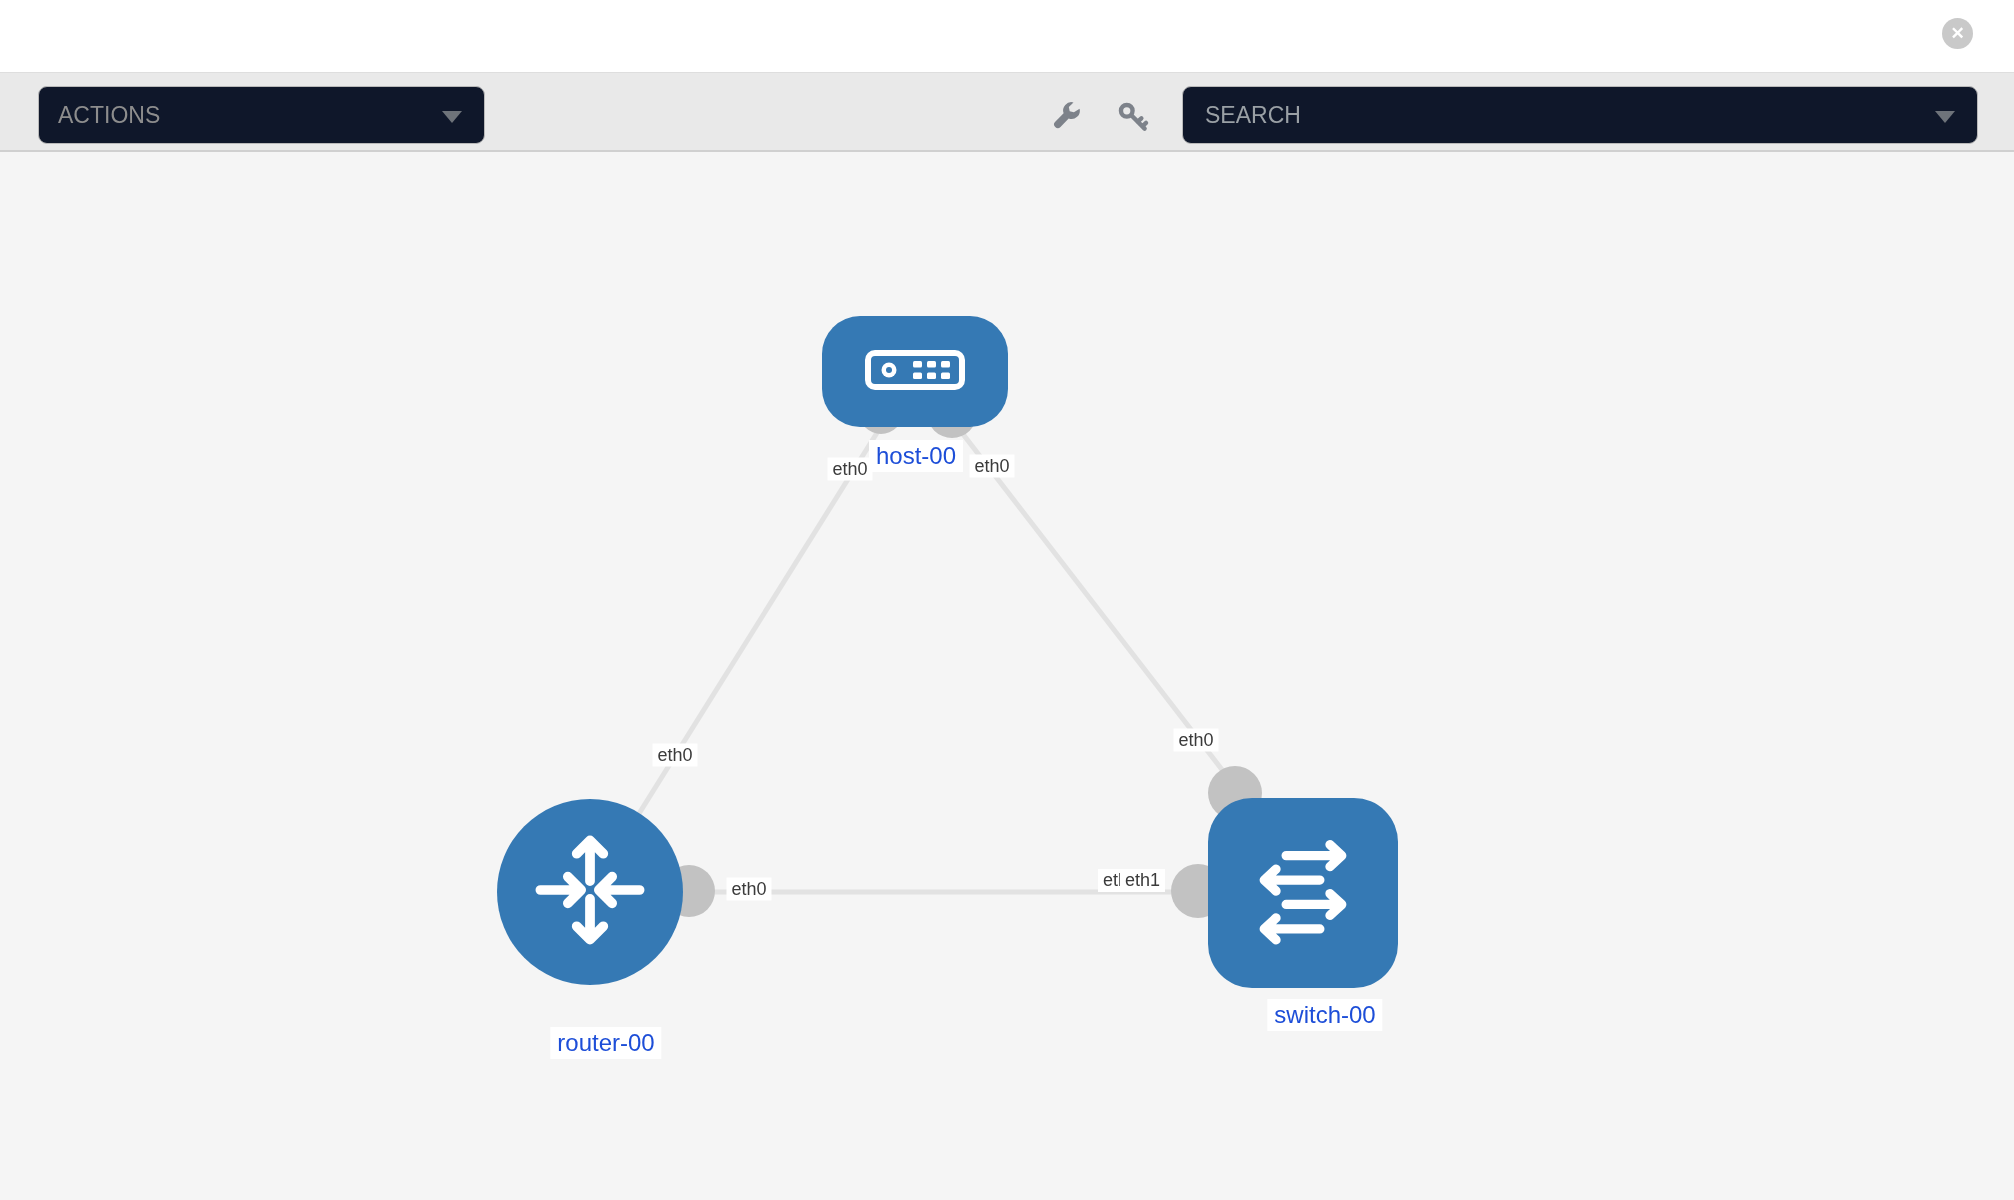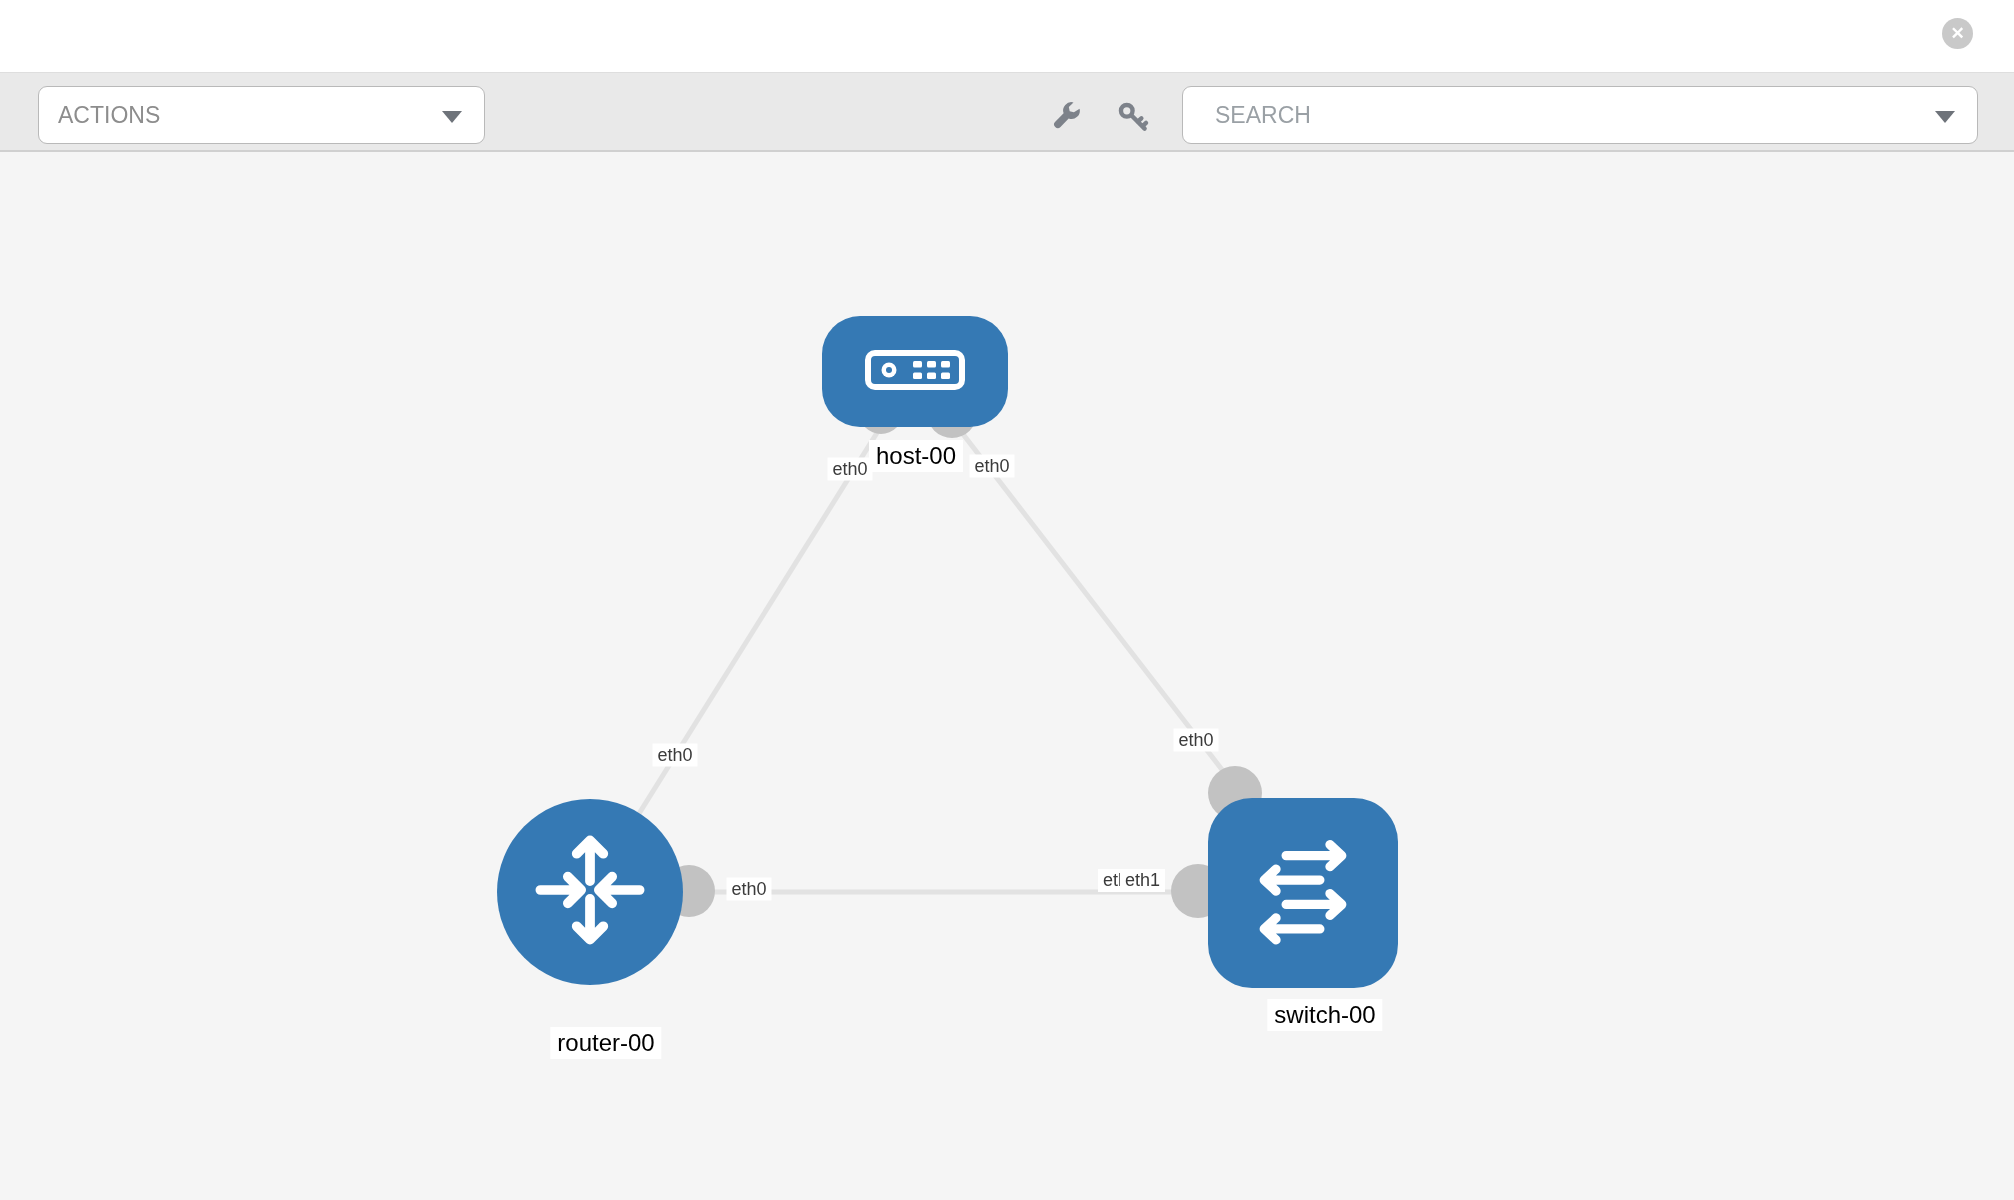--- a/index.html
+++ b/index.html
@@ -8,41 +8,41 @@
   .app { position:relative; width:2014px; height:1200px; background:#fff; }
 
   
   .hdr { position:absolute; left:0; top:0; width:2014px; height:72px; background:#fff; }
   .hdr-title { position:absolute; left:28px; top:0; line-height:66px; font-size:25px; font-weight:700; color:#4d4d4d; letter-spacing:0.2px; }
   .close-btn { position:absolute; left:1942px; top:18px; width:31px; height:31px; border-radius:50%; background:#c9c9c9; text-align:center; cursor:pointer; }
   .close-btn span { color:#fff; font-size:17px; font-weight:700; line-height:31px; }
 
   
   .toolbar { position:absolute; left:0; top:72px; width:2014px; height:80px; background:#e9e9e9; border-top:1px solid #dedede; border-bottom:2px solid #d0d0d0; }
-  .select-box { position:absolute; top:13px; height:58px; background:#ffffff; border:1px solid #b9b9b9; border-radius:9px; }
+  .select-box { position:absolute; top:13px; height:58px; background:#0f172a; border:1px solid #b9b9b9; border-radius:9px; }
   .select-label { position:absolute; left:19px; top:0; line-height:56px; font-size:23px; color:#8d8d8d; }
   .caret { position:absolute; right:22px; top:24px; width:0; height:0; border-left:10px solid transparent; border-right:10px solid transparent; border-top:12px solid #6e737a; }
   .actions-box { left:38px; width:447px; }
   .search-box  { left:1182px; width:796px; }
-  .search-box input { position:absolute; left:0; top:0; width:100%; height:100%; border:none; outline:none; background:transparent; padding-right:60px; font-family:"Liberation Sans", sans-serif; font-size:23px; color:#777;margin-left:32px; }
+  .search-box input { position:absolute; left:0; top:0; width:100%; height:100%; border:none; outline:none; background:transparent; padding-left:22px; padding-right:60px; font-family:"Liberation Sans", sans-serif; font-size:23px; color:#777; }
   .search-box input::placeholder { color:#9aa0a5; opacity:1; }
   .tool-btn { position:absolute; top:27px; width:34px; height:34px; cursor:pointer; }
   .tool-wrench { left:1049px; }
   .tool-key { left:1116px; }
 
   
   .canvas { position:absolute; left:0; top:152px; width:2014px; height:1048px; background:#f5f5f5; overflow:hidden; }
   .links-svg { position:absolute; left:0; top:0; }
 
   .node { position:absolute; display:flex; align-items:center; justify-content:center; background:#3579b4; cursor:pointer; }
   .node-host { left:822px; top:164px; width:186px; height:111px; border-radius:38px; }
   .node-router { left:497px; top:647px; width:186px; height:186px; border-radius:50%; }
   .node-switch { left:1208px; top:646px; width:190px; height:190px; border-radius:44px; }
 
-  .node-label { position:absolute; transform:translate(-50%,-50%); background:#fff; padding:2px 7px; font-size:24px; color:#000000; white-space:nowrap; }
+  .node-label { position:absolute; transform:translate(-50%,-50%); background:#fff; padding:2px 7px; font-size:24px; color:#1d4ed8; white-space:nowrap; }
   .iface { position:absolute; transform:translate(-50%,-50%); background:#fff; padding:1px 5px; font-size:18px; color:#3b3b3b; white-space:nowrap; }
   .iface-pair { position:absolute; left:1098px; top:717px; height:26px; }
   .iface-pair span { position:absolute; top:0; background:#fff; padding:1px 5px; font-size:18px; color:#3b3b3b; white-space:nowrap; }
   .iface-back { left:0; }
   .iface-front { left:22px;text-align:center; }
 
   
   .zoom-panel { position:absolute; left:1620px; top:929px; width:394px; height:119px; background:#fff; border-left:1px solid #b3b3b3; border-top:1px solid #b3b3b3; }
   .zoom-level { margin-top:9px; text-align:center; font-size:19px; color:#1f1f1f; }
   .zoom-btn { position:absolute; font-size:36px; font-weight:700; color:#8d929a; cursor:pointer; line-height:36px; }

